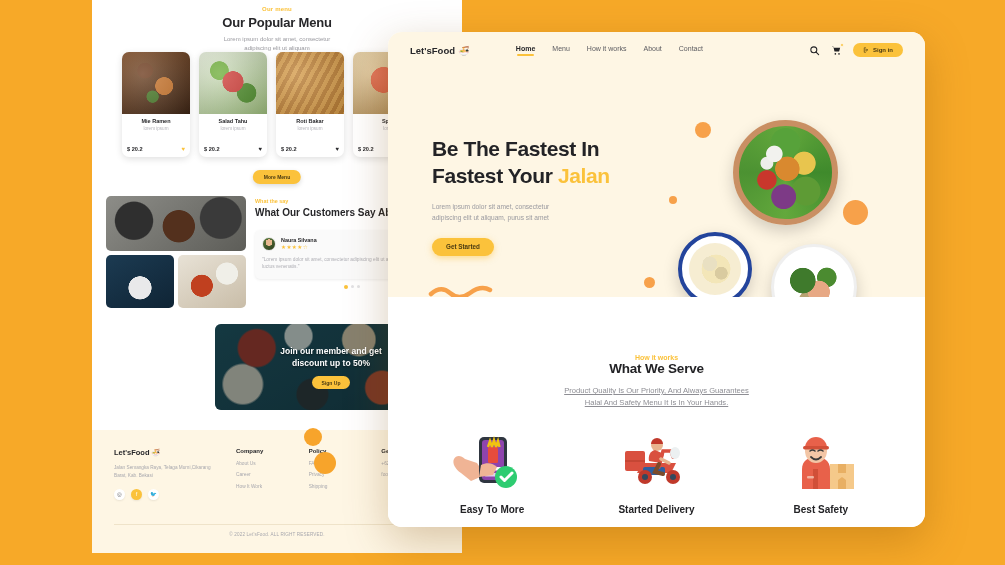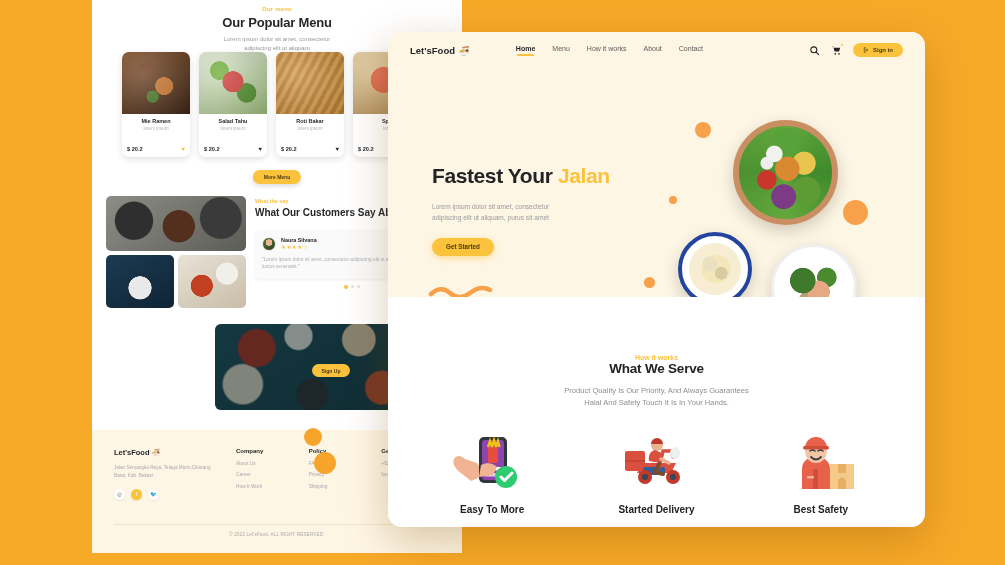--- a/index.html
+++ b/index.html
@@ -245,21 +245,21 @@
       radial-gradient(circle at 48% 70%, #b8a373 0 20%, transparent 21%),
       #ffffff;
     border:3px solid #efefef;
     box-shadow:0 6px 16px rgba(0,0,0,.18);
   }
 
   
   .serve{ position:absolute; left:0; top:265px; width:537px; height:230px; background:#fff; }
   .s-eyebrow{ text-align:center; color:#FBC23B; font-size:7px; font-weight:700; padding-top:57px; }
   .s-title{ text-align:center; color:#232326; font-size:13.5px; font-weight:800; letter-spacing:-.2px; }
-  .s-sub{ text-align:center; color:#8E8E94; font-size:7.6px; line-height:1.6; margin-top:9px; }
+  .s-sub{ text-align:center; color:#8E8E94; font-size:7.6px; line-height:1.6; margin-top:9px;text-decoration:underline; }
 
   .cards{ display:flex; margin-top:22px; padding:0 22px; }
   .card{ flex:1; display:flex; flex-direction:column; align-items:center; }
   .card-ico{ width:82px; height:62px; position:relative; }
   .card-t{ font-size:10px; font-weight:800; color:#232326; margin-top:11px; }
 </style>
 </head>
 <body>
 
 <div class="stage">
@@ -343,20 +343,24 @@
           </div>
           <div class="t-dots">
             <span class="dot on"></span>
             <span class="dot"></span>
             <span class="dot"></span>
           </div>
         </div>
       </div>
 
       <div class="promo">
+        <div class="promo-txt">
+          <span>Join our member and get</span><br>
+          <span>discount up to 50%</span>
+        </div>
         <div class="promo-btn">Sign Up</div>
       </div>
 
       <div class="footer">
         <div class="f-cols">
           <div class="f-brandcol">
             <div class="f-logo">
               <span>Let'sFood</span>
               <span class="bowl">🍜</span>
             </div>
@@ -431,21 +435,21 @@
             <svg width="6" height="6" viewBox="0 0 24 24" fill="none" stroke="#4a3a12" stroke-width="2.6">
               <path d="M10 3H5v18h5M14 8l4 4-4 4M18 12H9" stroke-linecap="round" stroke-linejoin="round"></path>
             </svg>
             <span>Sign in</span>
           </span>
         </div>
       </div>
 
       <div class="hero-left">
         <div class="hero-h1">
-          <br>
+          <span>Be The Fastest In</span><br>
           <span>Fastest Your </span><span class="hl">Jalan</span>
         </div>
         <div class="hero-p">Lorem ipsum dolor sit amet, consectetur<br>adipiscing elit ut aliquam, purus sit amet</div>
         <span class="hero-btn">Get Started</span>
       </div>
 
       <div class="waves">
         <svg width="66" height="28" viewBox="0 0 66 28" fill="none" stroke="#F7A14A" stroke-width="4.5" stroke-linecap="round">
           <path d="M3 9 Q13 0 22 8 T42 8 T62 5"></path>
           <path d="M3 21 Q13 12 22 20 T42 20 T62 17"></path>
@@ -460,21 +464,21 @@
       <div class="dish dish1"></div>
       <div class="dish dish2"></div>
       <div class="dish dish3"></div>
     </div>
 
     <div class="serve">
       <div class="s-eyebrow">How it works</div>
       <div class="s-title">What We Serve</div>
       <div class="s-sub">
         <span>Product Quality Is Our Priority, And Always Guarantees</span><br>
-        <span>Halal And Safety Touch It Is In Your Hands.</span>
+        <span>Halal And Safety Menu It Is In Your Hands.</span>
       </div>
 
       <div class="cards">
         <div class="card">
           <div class="card-ico">
             <svg viewBox="0 0 82 62" width="82" height="62">
               <path d="M14 28c-4-4-9-4-11 0s1 10 7 14l10 8 14-6-8-12z" fill="#F0B495"></path>
               <rect x="28" y="6" width="28" height="46" rx="5" fill="#2F3640"></rect>
               <rect x="31" y="9" width="22" height="40" rx="3" fill="#8E44AD"></rect>
               <rect x="37" y="16" width="10" height="16" rx="1.5" fill="#E74C3C"></rect>

